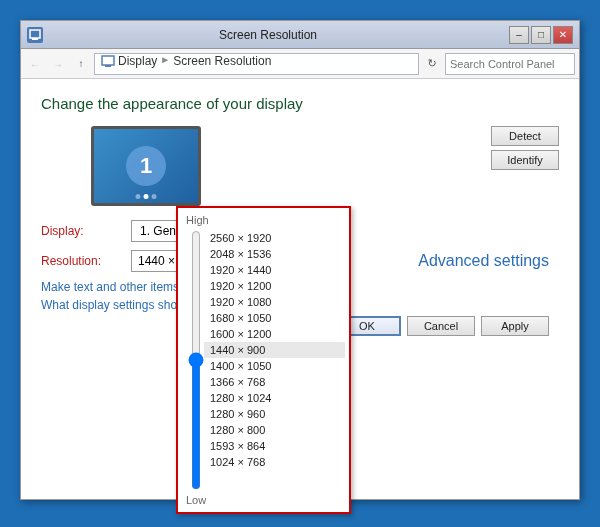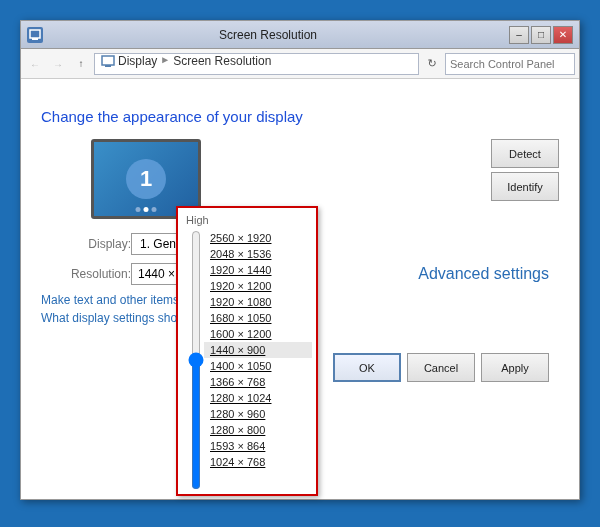--- a/index.html
+++ b/index.html
@@ -153,25 +153,24 @@
       cursor: pointer;
     }
 
     
     .content {
       background: white;
       padding: 16px 20px 14px 20px;
       min-height: 420px;
     }
     .page-title {
-      color: #1d4ed8;
+      color: #14532d;
       font-size: 15px;
       font-weight: normal;
       margin-bottom: 14px;
-      margin-top: 13px;
     }
 
     
     .monitor-area {
       display: flex;
       align-items: flex-start;
       margin-bottom: 14px;
     }
     .monitor-preview {
       width: 110px;
@@ -215,44 +214,43 @@
       background: white;
     }
     .detect-identify {
       margin-left: auto;
       display: flex;
       flex-direction: column;
       gap: 4px;
     }
     .win-btn {
       min-width: 68px;
-      height: 29px;
+      height: 20px;
       border: 1px solid #999;
       background: linear-gradient(to bottom, #f5f5f5, #e0e0e0);
       cursor: pointer;
       font-size: 11px;
       color: #222;
       padding: 0 8px;
     }
     .win-btn.ok-btn {
       border: 2px solid #5580b0;
       background: linear-gradient(to bottom, #f0f4ff, #dde4f0);
     }
 
     
     .form-row {
       display: flex;
       align-items: center;
       margin-bottom: 8px;
     }
     .form-label {
       width: 90px;
-      color: #737373;
-      font-size: 12px;
-      text-align: right;
+      color: #b91c1c;
+      font-size: 12px;
     }
     .form-select {
       height: 22px;
       border: 1px solid #999;
       background: white;
       font-size: 12px;
       padding: 0 4px;
       min-width: 160px;
       cursor: pointer;
     }
@@ -307,30 +305,30 @@
       cursor: pointer;
       display: block;
       margin-bottom: 4px;
     }
 
     
     .buttons-row {
       display: flex;
       justify-content: flex-end;
       gap: 6px;
-      margin-top: 28px;
+      margin-top: 4px;
       padding-right: 10px;
     }
 
     
     .resolution-dropdown {
       position: absolute;
       left: 155px;
       top: 185px;
-      width: 142px;
+      width: 175px;
       background: white;
       border: 2px solid #cc0000;
       box-shadow: 2px 2px 5px rgba(0,0,0,0.3);
       z-index: 100;
       padding: 4px 0;
     }
     .dropdown-label {
       font-size: 11px;
       color: #666;
       padding: 2px 8px 4px 8px;
@@ -353,21 +351,20 @@
       cursor: pointer;
       -webkit-appearance: slider-vertical;
       appearance: slider-vertical;
       width: 18px;
     }
     .res-list {
       flex: 1;
       list-style: none;
       padding: 0;
       margin: 0;
-      text-decoration: underline;
     }
     .res-list li {
       padding: 2px 8px 2px 6px;
       font-size: 11px;
       color: #222;
       cursor: pointer;
       white-space: nowrap;
     }
     .res-list li.selected {
       background: #e8e8e8;
@@ -470,20 +467,21 @@
           <li class="selected">1440 × 900</li>
           <li>1400 × 1050</li>
           <li>1366 × 768</li>
           <li>1280 × 1024</li>
           <li>1280 × 960</li>
           <li>1280 × 800</li>
           <li>1593 × 864</li>
           <li>1024 × 768</li>
         </ul>
       </div>
+      <div class="dropdown-label low">Low</div>
     </div>
 
     <div class="links-area" style="margin-top: 6px;">
       <a class="blue-link">Make text and other items larger or smaller</a>
       <a class="blue-link">What display settings should I choose?</a>
     </div>
 
     <div class="buttons-row">
       <button class="win-btn ok-btn">OK</button>
       <button class="win-btn">Cancel</button>

